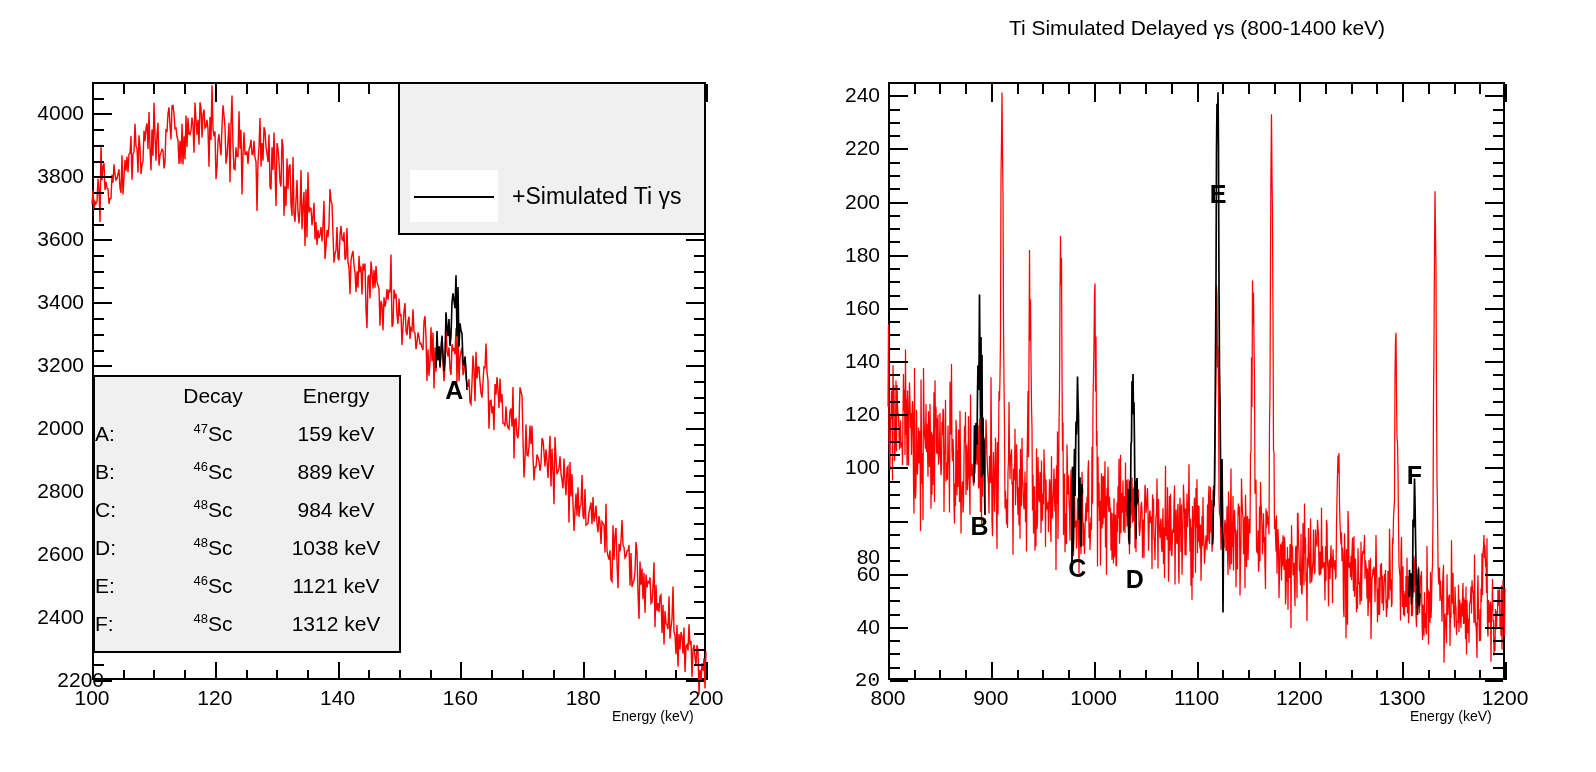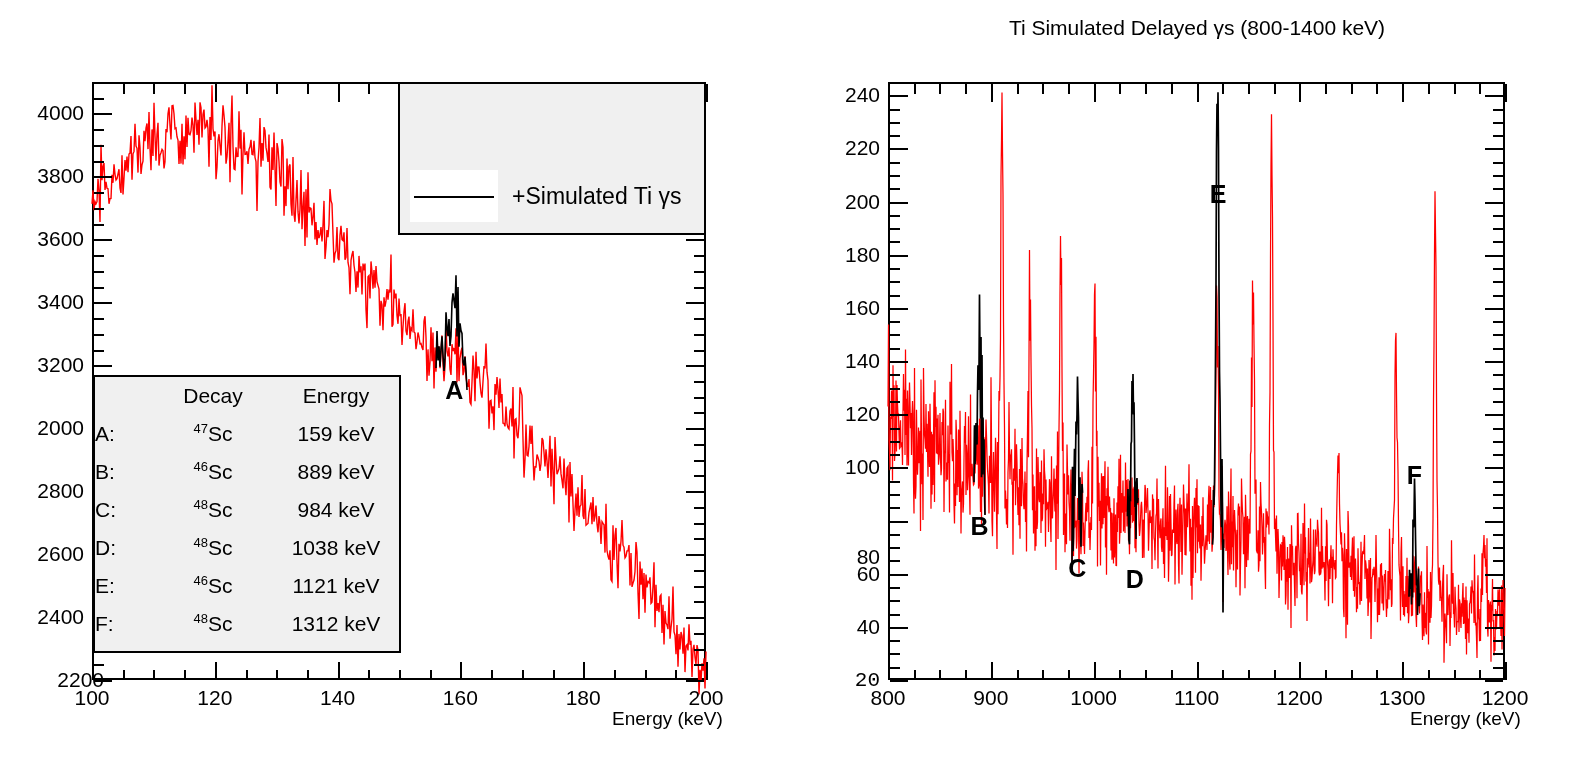--- a/index.html
+++ b/index.html
@@ -16,21 +16,21 @@
     position:absolute;top:16px;left:0;width:100%;
     text-align:center;font-size:21px;color:#000;white-space:nowrap;
   }
 
   .frame{position:absolute;border:2px solid #000;box-sizing:border-box;background:#fff;}
   .ytick{position:absolute;font-size:21px;color:#000;text-align:right;white-space:nowrap;transform:translateY(-50%);}
   .xtick{position:absolute;font-size:21px;color:#000;text-align:center;white-space:nowrap;transform:translateX(-50%);}
 
   .tickmark{position:absolute;background:#000;}
 
-  .axis-title{position:absolute;font-size:19px;color:#000;white-space:nowrap;}
+  .axis-title{position:absolute;font-size:14px;color:#000;white-space:nowrap;}
 
   
   .legend-box{
     position:absolute;background:#f0f0f0;border:2px solid #000;box-sizing:border-box;
   }
   .legend-row{position:absolute;display:flex;align-items:center;}
   .legend-swatchwrap{width:88px;height:52px;background:#ffffff;position:relative;}
   .legend-line{position:absolute;left:4px;right:4px;top:50%;height:2px;}
   .legend-text{font-size:23px;color:#000;margin-left:14px;white-space:nowrap;}
 

